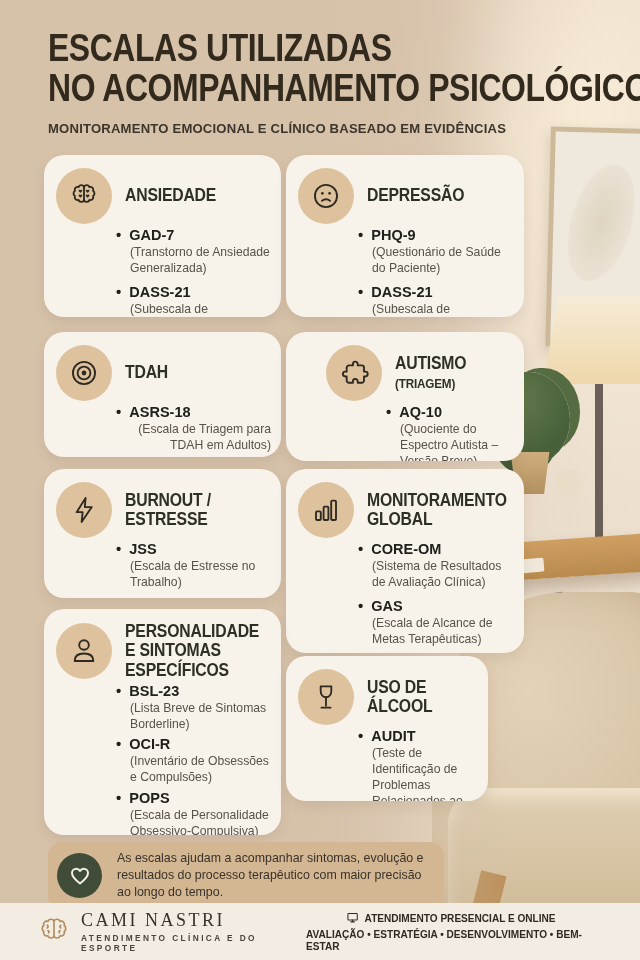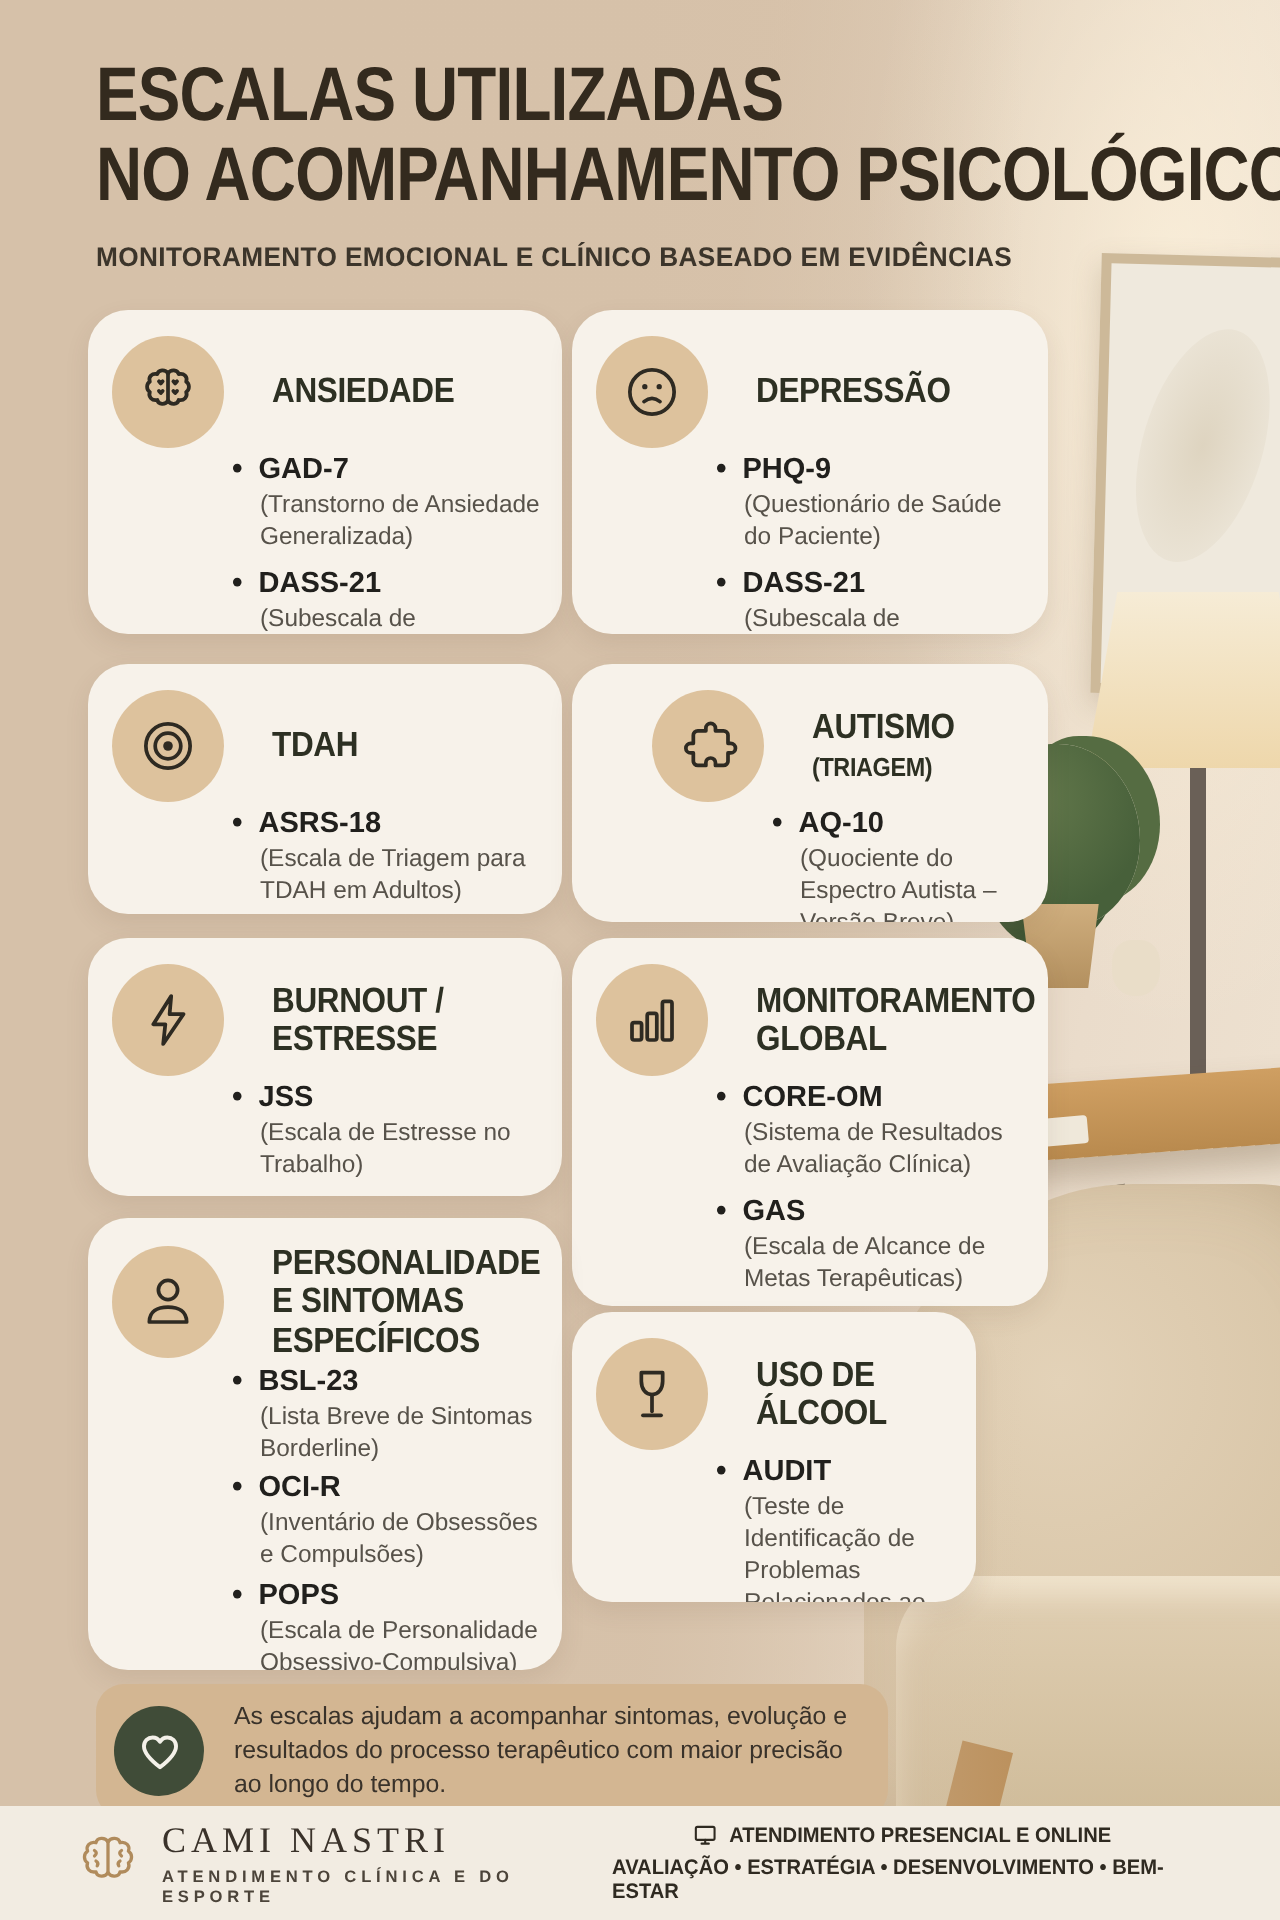--- a/index.html
+++ b/index.html
@@ -51,21 +51,21 @@
   
   .header{position:absolute;left:48px;top:28px;width:580px;z-index:5;}
   .title-line{display:block;font-weight:800;font-size:38px;line-height:1.06;color:#332a1e;
     letter-spacing:-.5px;transform:scaleX(.84);transform-origin:left;white-space:nowrap;}
   .subtitle{margin-top:12px;font-weight:700;font-size:13.5px;color:#3c352b;letter-spacing:.2px;
     transform:scaleX(.97);transform-origin:left;white-space:nowrap;}
 
   
   .card{position:absolute;background:#f7f2ea;border-radius:20px;padding:13px 10px 10px 12px;
     box-sizing:border-box;z-index:4;box-shadow:0 5px 12px rgba(95,72,48,.10);overflow:hidden;}
-  .card-head{display:flex;align-items:center;gap:24px;min-height:56px;}
+  .card-head{display:flex;align-items:center;gap:13px;min-height:56px;}
   .icon-circle{flex:none;width:56px;height:56px;border-radius:50%;background:#ddc29d;
     display:flex;align-items:center;justify-content:center;}
   .card-title{font-weight:800;font-size:17.5px;line-height:1.1;color:#2d3023;letter-spacing:-.2px;
     transform:scaleX(.9);transform-origin:left;}
   .title-suffix{font-size:13px;font-weight:800;}
   .items{margin:3px 0 0 60px;}
   .item{margin-bottom:7px;}
   .item-name{display:flex;align-items:baseline;gap:8px;font-weight:800;font-size:14.5px;color:#21201d;}
   .bullet{font-size:15px;line-height:1;}
   .item-desc{margin:2px 0 0 14px;font-size:12.2px;line-height:1.3;color:#57524a;}
@@ -177,21 +177,21 @@
       <div class="item">
         <div class="item-name">
             <span class="bullet">•</span>
             <span>DASS-21</span>
           </div>
         <div class="item-desc">(Subescala de Depressão)</div>
       </div>
     </div>
   </div>
 
-  <div class="card" style="left:44px;top:332px;width:237px;height:125px;">
+  <div class="card" style="left:44px;top:332px;width:237px;height:125px;text-align:right;">
     <div class="card-head">
       <div class="icon-circle">
         <svg width="32" height="32" viewBox="0 0 24 24" fill="none" stroke="#2e2a22" stroke-width="1.4">
           <circle cx="12" cy="12" r="8.3"></circle>
           <circle cx="12" cy="12" r="4.8"></circle>
           <circle cx="12" cy="12" r="1.8" fill="#2e2a22" stroke="none"></circle>
         </svg>
       </div>
       <div class="card-title">TDAH</div>
     </div>

